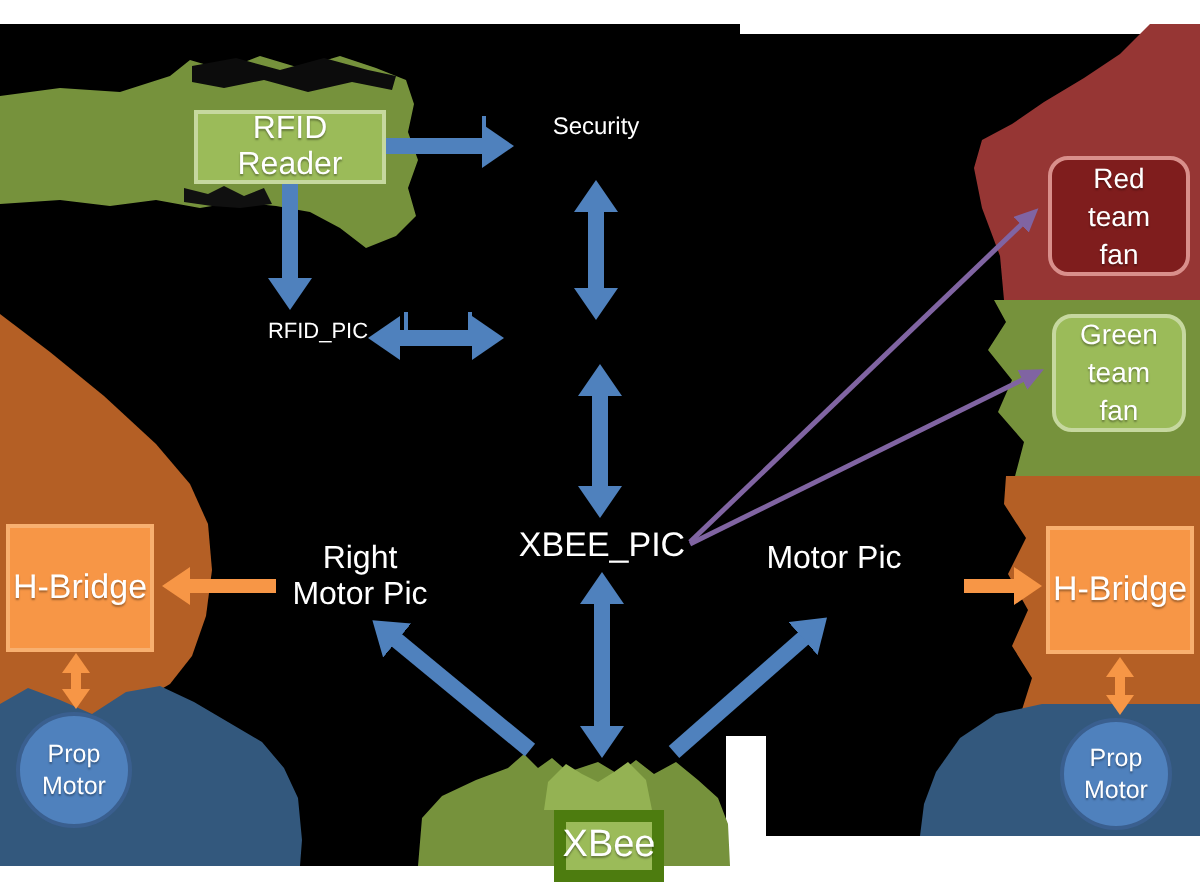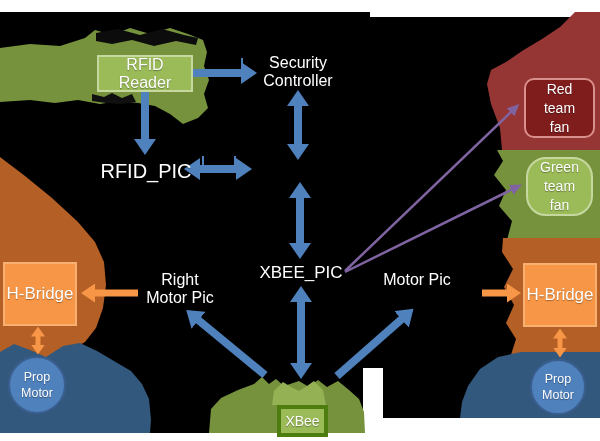--- a/index.html
+++ b/index.html
@@ -21,31 +21,31 @@
   #blob-olive-b{background:#76923c;clip-path:polygon(209px 433px,211px 409px,221px 398px,238px 390px,254px 384px,262px 377px,269px 384px,276px 379px,284px 386px,299px 381px,309px 387px,318px 380px,327px 387px,338px 381px,349px 390px,359px 399px,364px 412px,365px 433px);}
   #blob-house{background:#94b253;clip-path:polygon(272px 405px,274px 391px,283px 382px,291px 387px,299px 391px,307px 386px,314px 381px,323px 390px,326px 405px);}
   #blob-red-r{background:#963634;clip-path:polygon(575px 12px,600px 12px,600px 150px,502px 150px,500px 128px,491px 104px,487px 84px,491px 70px,506px 62px,522px 51px,542px 39px,560px 27px);}
   #blob-olive-r{background:#76923c;clip-path:polygon(497px 150px,600px 150px,600px 240px,507px 240px,512px 221px,499px 206px,506px 190px,494px 175px,503px 161px);}
   #blob-orange-r{background:#b45f25;clip-path:polygon(503px 238px,600px 238px,600px 358px,510px 358px,516px 339px,506px 323px,514px 305px,504px 287px,513px 269px,502px 252px);}
   #blob-blue-r{background:#33587d;clip-path:polygon(600px 352px,521px 352px,498px 357px,480px 369px,468px 386px,462px 402px,460px 418px,600px 418px);}
   
   .node{display:flex;align-items:center;justify-content:center;text-align:center;
         color:#fff;text-shadow:0 1px 1px rgba(0,0,0,.35);}
   #box-rfid{left:97px;top:55px;width:92px;height:33px;background:#9bbb59;border:2px solid #c6d89f;font-size:16px;}
-  #box-xbee{left:277px;top:405px;width:43px;height:24px;background:#9bbb59;border:4px solid #4d7c0f;font-size:14px;}
+  #box-xbee{left:277px;top:405px;width:43px;height:24px;background:#9bbb59;border:6px solid #4d7c0f;font-size:19px;}
   #box-hb-l{left:3px;top:262px;width:70px;height:60px;background:#f79646;border:2px solid #f8b070;font-size:17px;}
   #box-hb-r{left:523px;top:263px;width:70px;height:60px;background:#f79646;border:2px solid #f8b070;font-size:17px;}
   #fan-red{left:524px;top:78px;width:67px;height:56px;background:#7f1d1d;border:2px solid #d98f8b;border-radius:10px;font-size:14px;line-height:19px;}
-  #fan-green{left:526px;top:157px;width:63px;height:55px;background:#9bbb59;border:2px solid #c6d89f;border-radius:20px;font-size:14px;line-height:19px;}
+  #fan-green{left:526px;top:157px;width:63px;height:55px;background:#9bbb59;border:2px solid #c6d89f;border-radius:10px;font-size:14px;line-height:19px;}
   #circ-l{left:8px;top:356px;width:54px;height:54px;background:#4f81bd;border:2px solid #3a5f8f;border-radius:50%;font-size:12.5px;line-height:16px;}
   #circ-r{left:530px;top:359px;width:52px;height:52px;background:#4f81bd;border:2px solid #3a5f8f;border-radius:50%;font-size:12.5px;line-height:16px;}
   
   .lbl{color:#fff;text-align:center;text-shadow:0 1px 1px rgba(0,0,0,.35);}
-  #lbl-sec{left:248px;top:54px;width:100px;font-size:16px;line-height:18px;}
-  #lbl-rfidpic{left:94px;top:160px;width:104px;font-size:20px;}
+  #lbl-sec{left:248px;top:54px;width:100px;font-size:12px;line-height:18px;}
+  #lbl-rfidpic{left:107px;top:160px;width:104px;font-size:11px;}
   #lbl-master{left:238px;top:160px;width:124px;font-size:17px;}
   #lbl-xbeepic{left:249px;top:263px;width:104px;font-size:17px;}
   #lbl-leftm{left:130px;top:271px;width:100px;font-size:16px;line-height:18px;}
   #lbl-rightm{left:367px;top:271px;width:100px;font-size:16px;line-height:18px;}
   svg.arrows{left:0;top:0;}
 </style>
 </head>
 <body>
 
 <div class="stage">
@@ -138,21 +138,20 @@
   </div>
   <div class="abs node" id="circ-r">
     <div>
       <div>Prop</div>
       <div>Motor</div>
     </div>
   </div>
 
   <div class="abs lbl" id="lbl-sec">
     <div>Security</div>
-    <div>Controller</div>
   </div>
   <div class="abs lbl" id="lbl-rfidpic">
     <span>RFID_PIC</span>
   </div>
   <div class="abs lbl" id="lbl-xbeepic">
     <span>XBEE_PIC</span>
   </div>
   <div class="abs lbl" id="lbl-leftm">
     <div>Right</div>
     <div>Motor Pic</div>

